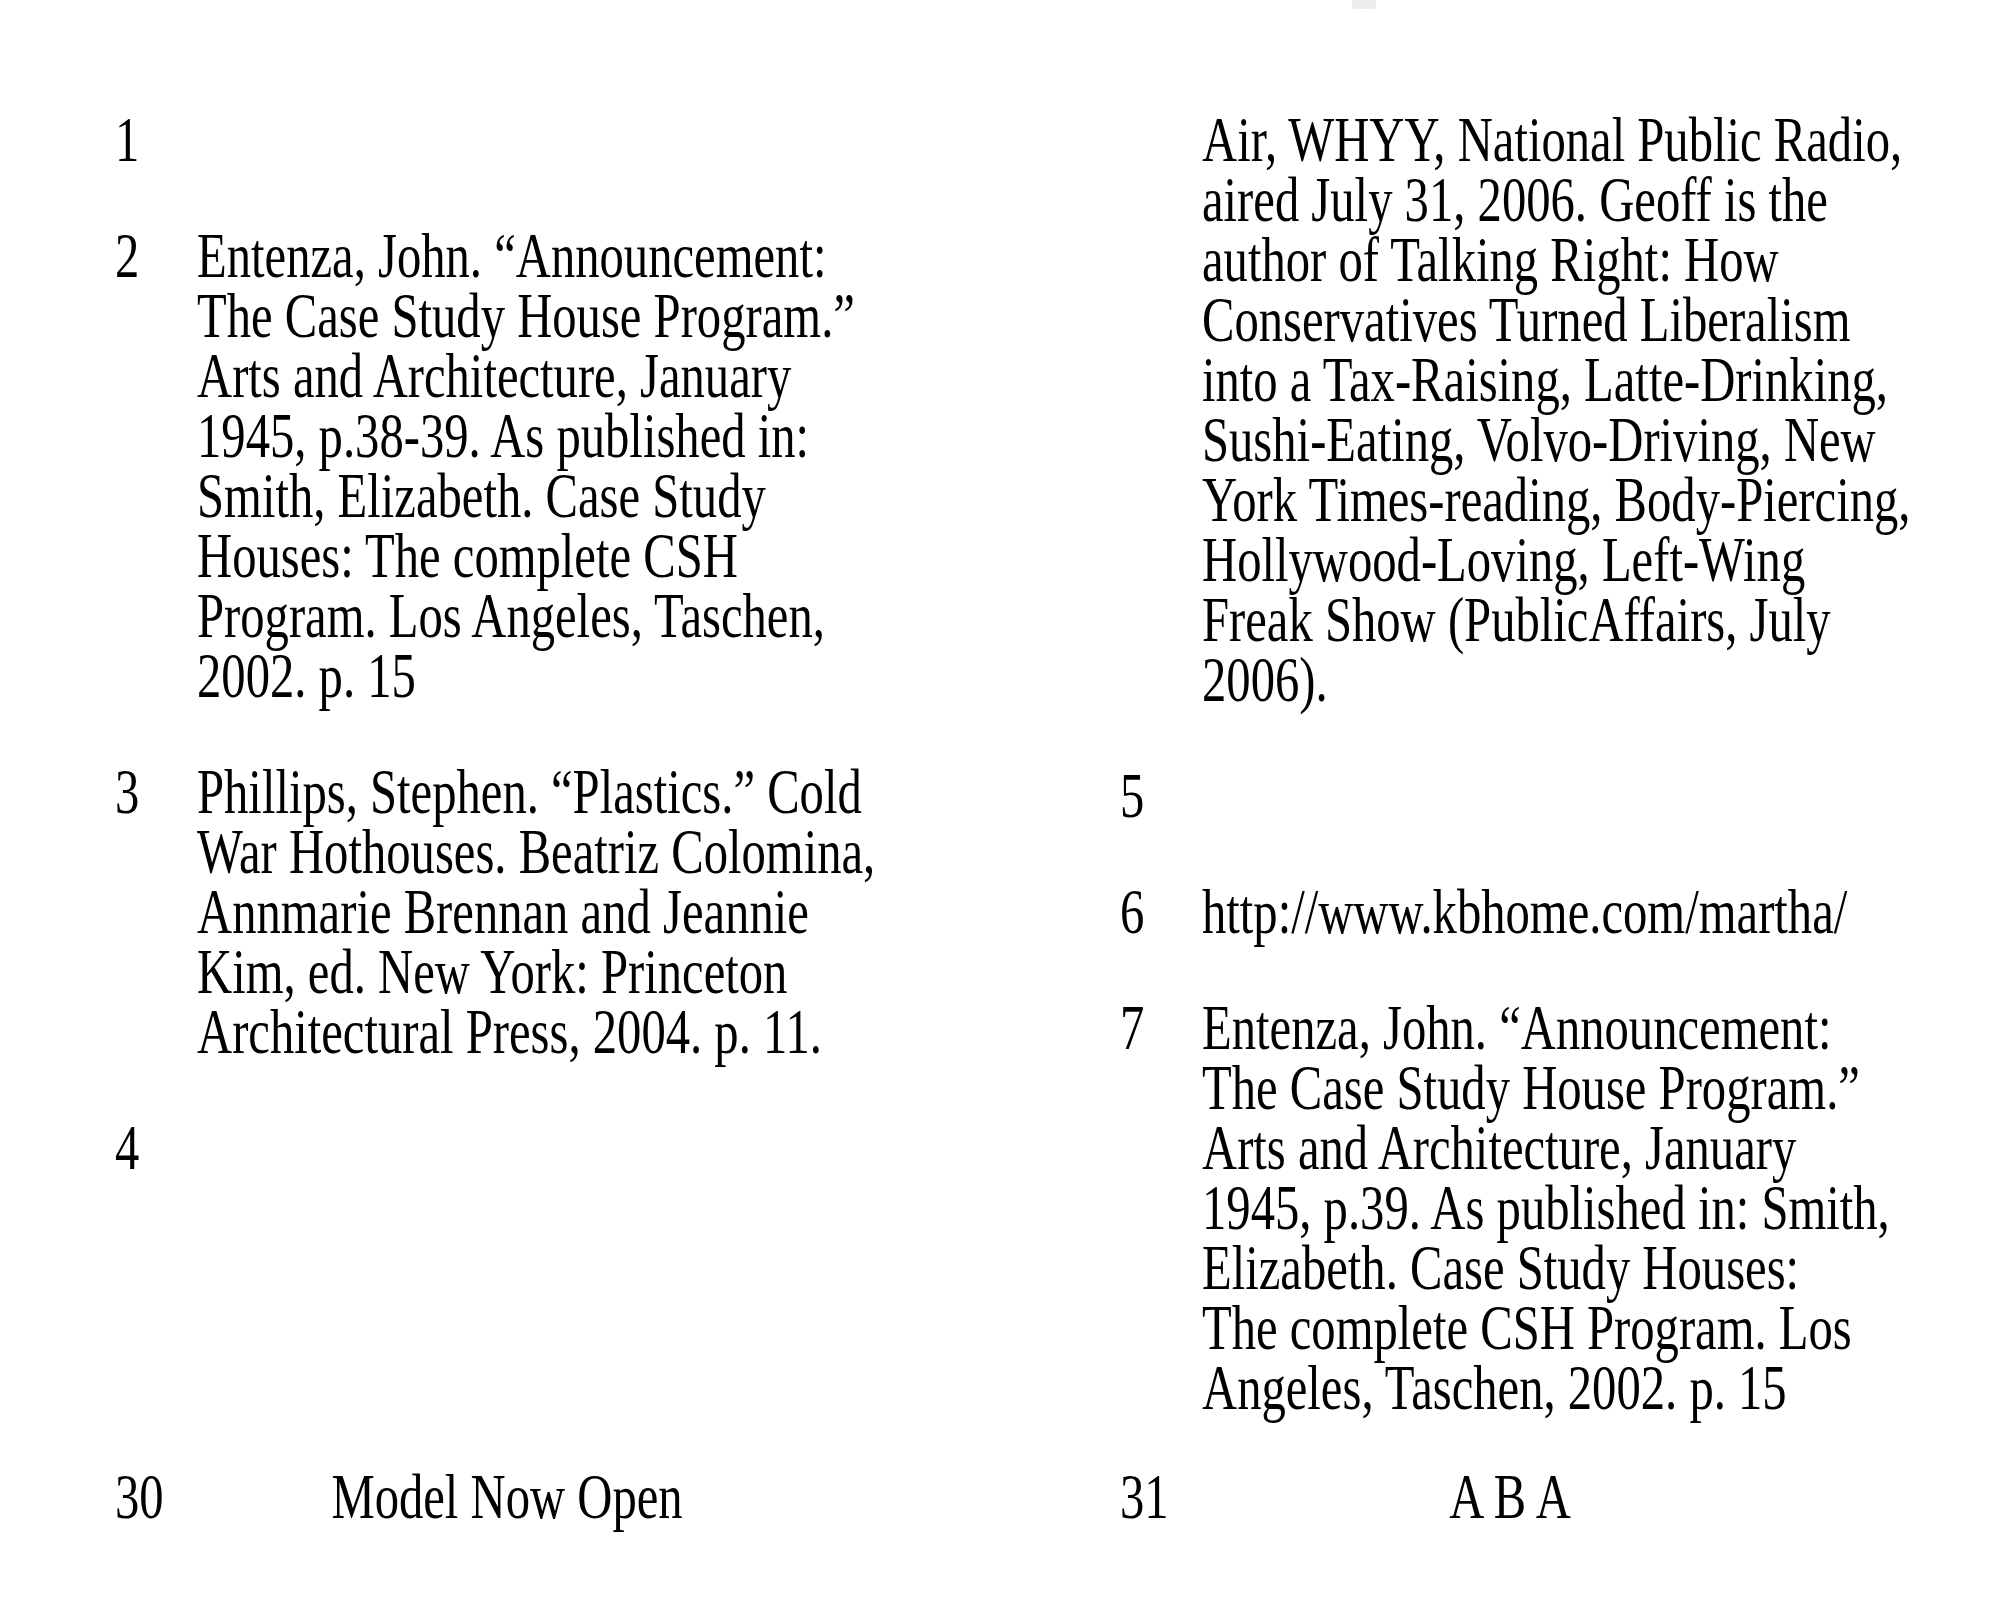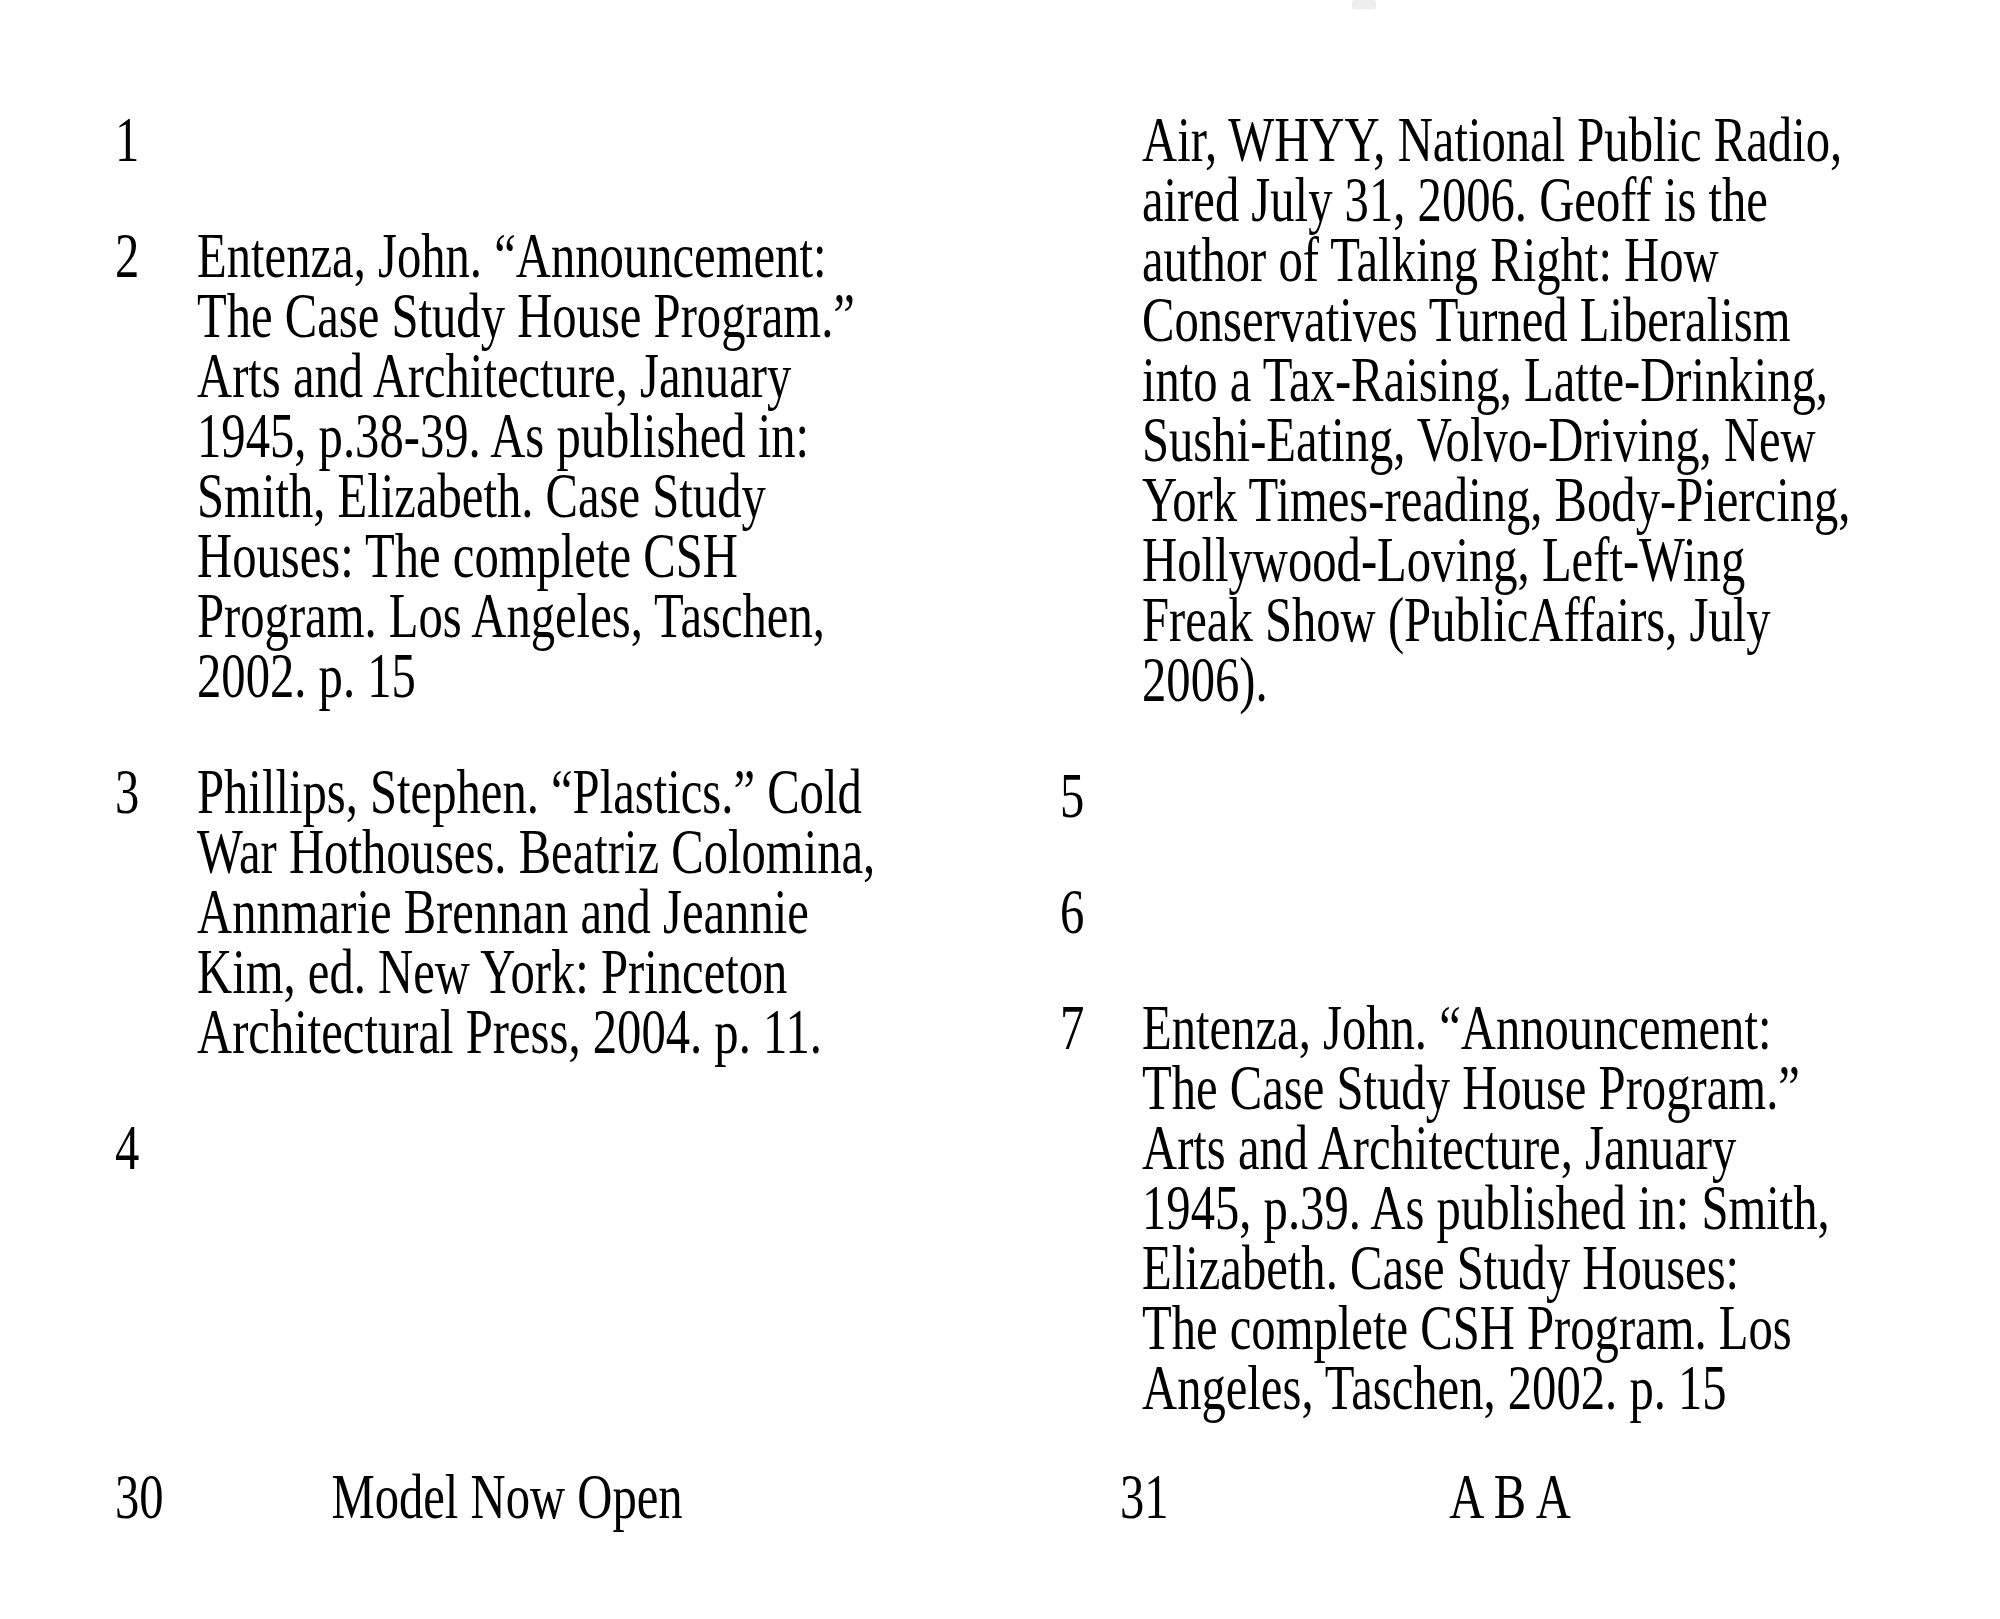--- a/index.html
+++ b/index.html
@@ -5,21 +5,21 @@
   html,body{margin:0;padding:0;background:#ffffff;}
   .page{
     position:relative;
     width:2000px;height:1619px;
     background:#ffffff;color:#000000;
     font-family:"Liberation Serif", serif;
     overflow:hidden;
   }
   .col{position:absolute;top:110px;}
   .col-left{left:115px;width:790px;}
-  .col-right{left:1060px;width:810px;}
+  .col-right{left:1120px;width:810px;}
   .ref-item{display:flex;align-items:flex-start;}
   .ref-item + .ref-item{margin-top:56px;}
   .ref-num{
     flex:0 0 82px;width:82px;
     font-size:64px;line-height:60px;
     transform:scaleX(0.76);transform-origin:0 0;
   }
   .ref-lines{flex:1 1 auto;min-width:0;}
   .ref-line{
     font-size:64px;line-height:60px;height:60px;
@@ -99,20 +99,23 @@
           <div class="ref-line">Hollywood-Loving, Left-Wing</div>
           <div class="ref-line">Freak Show (PublicAffairs, July</div>
           <div class="ref-line">2006).</div>
         </div>
       </div>
       <div class="ref-item">
         <div class="ref-num">5</div>
       </div>
       <div class="ref-item">
         <div class="ref-num">6</div>
+        <div class="ref-lines">
+          <div class="ref-line">http://www.kbhome.com/martha/</div>
+        </div>
       </div>
       <div class="ref-item">
         <div class="ref-num">7</div>
         <div class="ref-lines">
           <div class="ref-line">Entenza, John. “Announcement:</div>
           <div class="ref-line">The Case Study House Program.”</div>
           <div class="ref-line">Arts and Architecture, January</div>
           <div class="ref-line">1945, p.39. As published in: Smith,</div>
           <div class="ref-line">Elizabeth. Case Study Houses:</div>
           <div class="ref-line">The complete CSH Program. Los</div>

